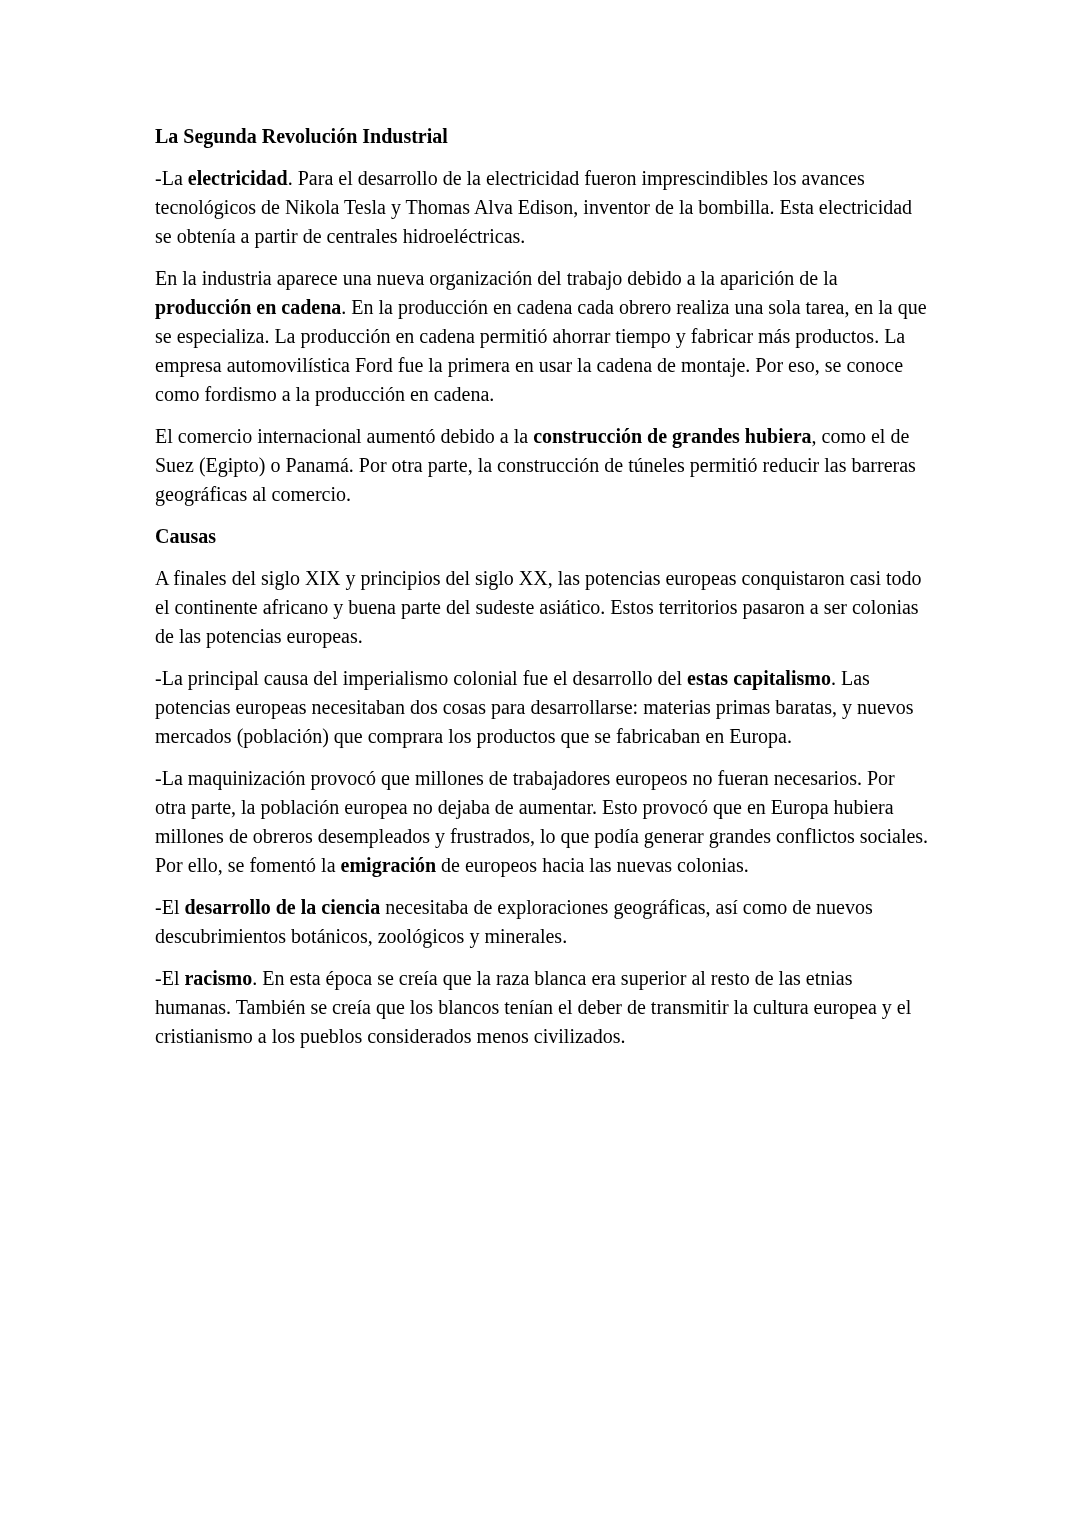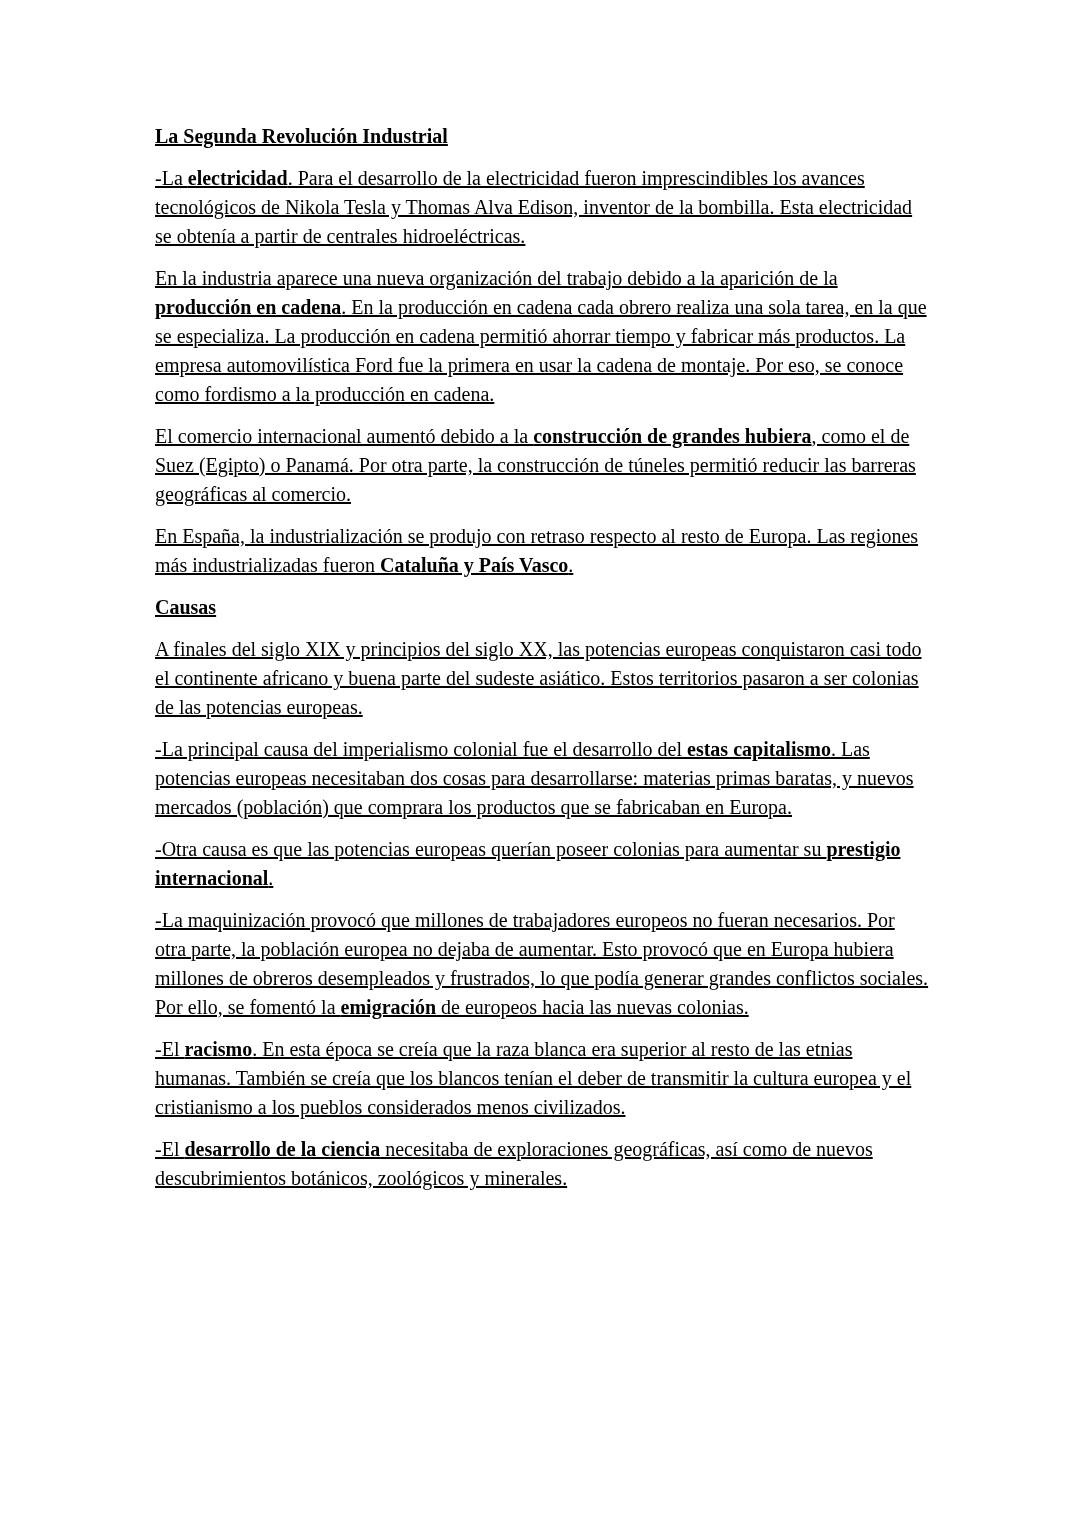--- a/index.html
+++ b/index.html
@@ -9,21 +9,20 @@
   }
   .page {
     position: relative;
     width: 1080px;
     min-height: 1528px;
     background: #ffffff;
     box-sizing: border-box;
     padding: 122px 150px 88px 155px;
     color: #000000;
     font-family: "Liberation Serif", serif;
-    text-decoration: underline;
   }
   .doc-body p {
     margin: 0 0 13px 0;
     font-size: 20px;
     line-height: 29px;
     font-weight: normal;
     text-align: left;
   }
   .doc-body p.heading {
     font-weight: bold;
@@ -37,22 +36,20 @@
 </style>
 </head>
 <body>
 
 <div class="page">
   <div class="doc-body">
       <p class="heading"><strong>La Segunda Revolución Industrial</strong></p>
       <p class="para"><span>-La </span><strong>electricidad</strong><span>. Para el desarrollo de la electricidad fueron imprescindibles los avances tecnológicos de Nikola Tesla y Thomas Alva Edison, inventor de la bombilla. Esta electricidad se obtenía a partir de centrales hidroeléctricas.</span></p>
       <p class="para"><span>En la industria aparece una nueva organización del trabajo debido a la aparición de la </span><strong>producción en cadena</strong><span>. En la producción en cadena cada obrero realiza una sola tarea, en la que se especializa. La producción en cadena permitió ahorrar tiempo y fabricar más productos. La empresa automovilística Ford fue la primera en usar la cadena de montaje. Por eso, se conoce como fordismo a la producción en cadena.</span></p>
       <p class="para"><span>El comercio internacional aumentó debido a la </span><strong>construcción de grandes hubiera</strong><span>, como el de Suez (Egipto) o Panamá. Por otra parte, la construcción de túneles permitió reducir las barreras geográficas al comercio.</span></p>
-      <p class="para"><span>En España, la industrialización se produjo con retraso respecto al resto de Europa. Las regiones más industrializadas fueron </span><strong>Cataluña y País Vasco</strong><span>.</span></p>
       <p class="heading"><strong>Causas</strong></p>
       <p class="para"><span>A finales del siglo XIX y principios del siglo XX, las potencias europeas conquistaron casi todo el continente africano y buena parte del sudeste asiático. Estos territorios pasaron a ser colonias de las potencias europeas.</span></p>
       <p class="para"><span>-La principal causa del imperialismo colonial fue el desarrollo del </span><strong>estas capitalismo</strong><span>. Las potencias europeas necesitaban dos cosas para desarrollarse: materias primas baratas, y nuevos mercados (población) que comprara los productos que se fabricaban en Europa.</span></p>
-      <p class="para"><span>-Otra causa es que las potencias europeas querían poseer colonias para aumentar su </span><strong>prestigio internacional</strong><span>.</span></p>
       <p class="para"><span>-La maquinización provocó que millones de trabajadores europeos no fueran necesarios. Por otra parte, la población europea no dejaba de aumentar. Esto provocó que en Europa hubiera millones de obreros desempleados y frustrados, lo que podía generar grandes conflictos sociales. Por ello, se fomentó la </span><strong>emigración</strong><span> de europeos hacia las nuevas colonias.</span></p>
+      <p class="para"><span>-El </span><strong>desarrollo de la ciencia</strong><span> necesitaba de exploraciones geográficas, así como de nuevos descubrimientos botánicos, zoológicos y minerales.</span></p>
       <p class="para"><span>-El </span><strong>racismo</strong><span>. En esta época se creía que la raza blanca era superior al resto de las etnias humanas. También se creía que los blancos tenían el deber de transmitir la cultura europea y el cristianismo a los pueblos considerados menos civilizados.</span></p>
-      <p class="para"><span>-El </span><strong>desarrollo de la ciencia</strong><span> necesitaba de exploraciones geográficas, así como de nuevos descubrimientos botánicos, zoológicos y minerales.</span></p>
     </div>
 </div>
 
 </body></html>

